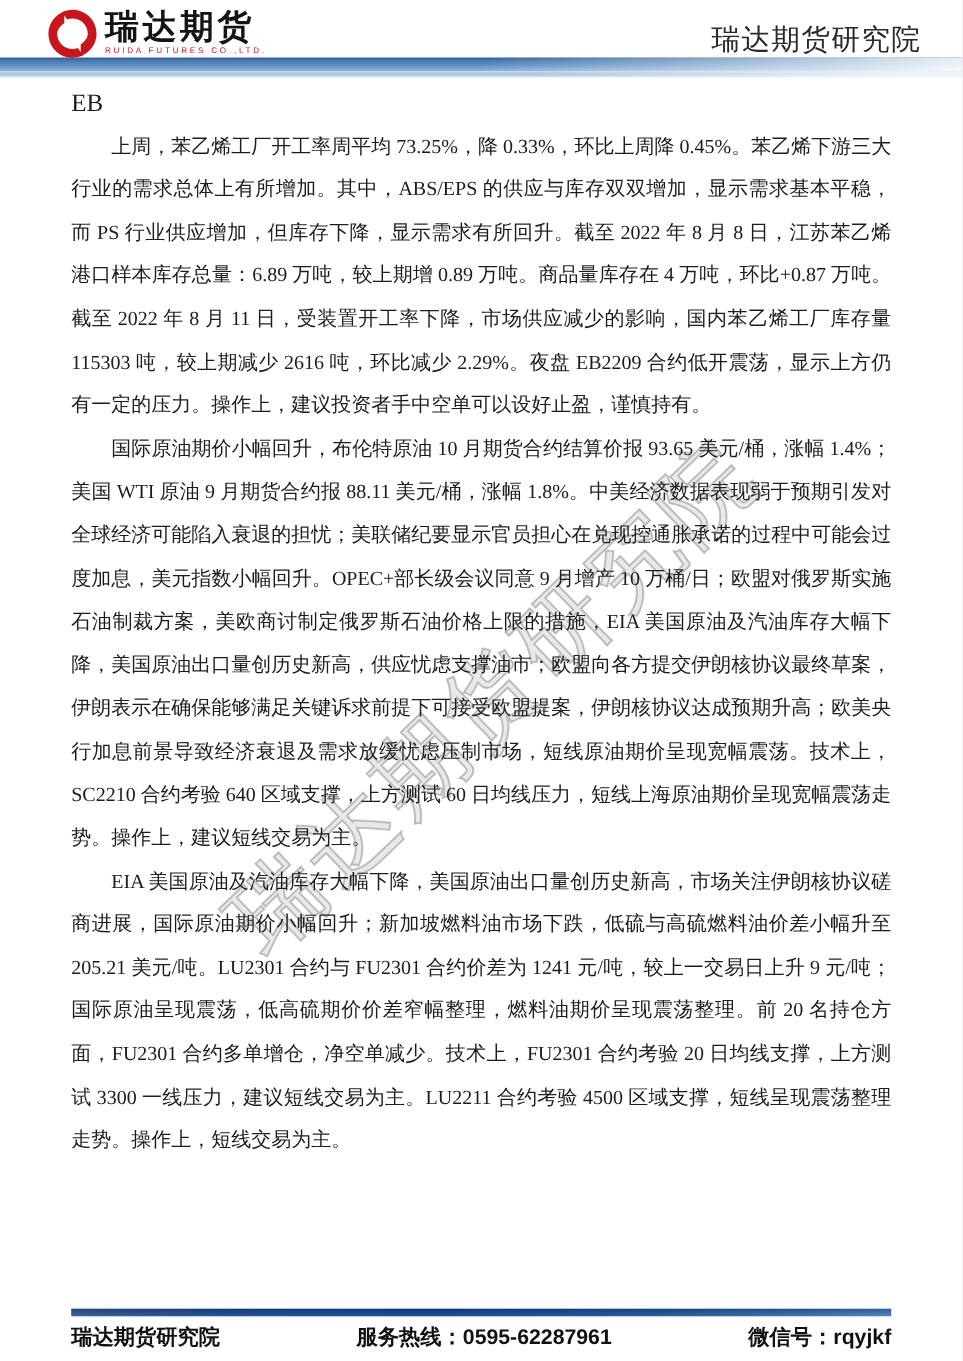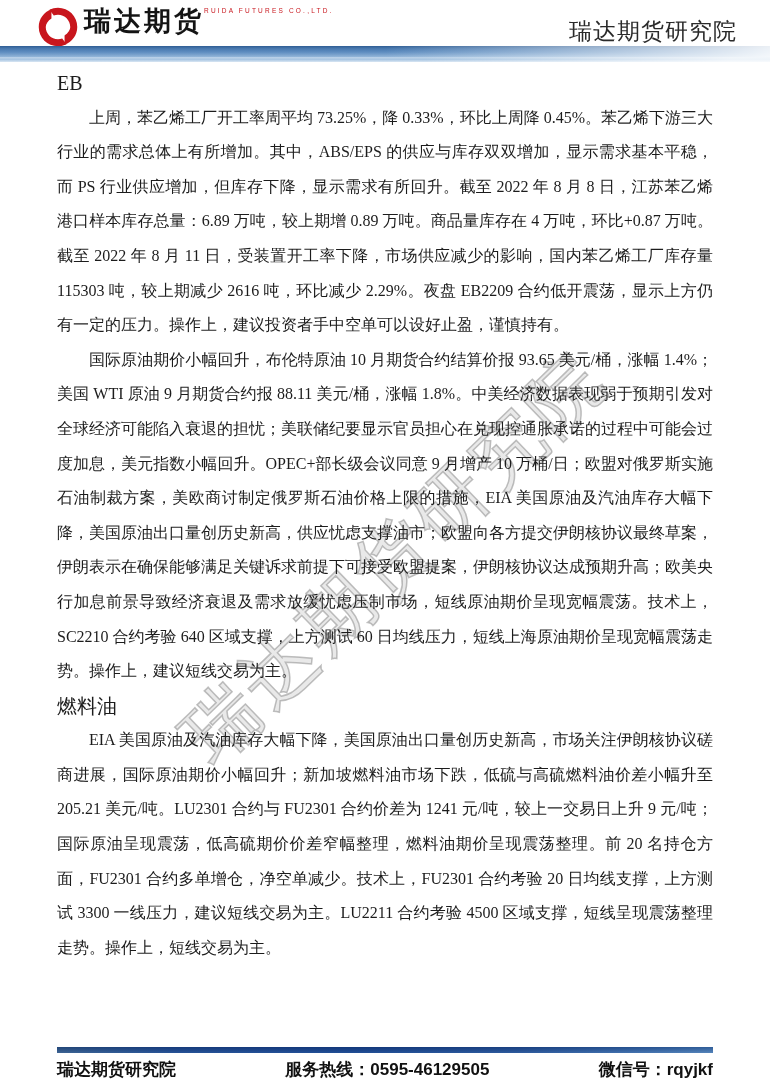--- a/index.html
+++ b/index.html
@@ -9,21 +9,21 @@
     margin:0 auto;
     background:#ffffff;
     overflow:hidden;
     font-family:"Liberation Serif","DejaVu Serif",serif;
     color:#1c1c1c;
   }
   
   .header{position:absolute;top:0;left:0;right:0;height:46px;}
   .logo{position:absolute;left:37px;top:6px;display:flex;align-items:flex-start;}
   .logo-icon{width:42px;height:42px;display:block;}
-  .logo-text{margin-left:5px;display:flex;flex-direction:row;}
+  .logo-text{margin-left:5px;display:flex;flex-direction:column;}
   .logo-title{
     font-family:"Liberation Sans","DejaVu Sans",sans-serif;
     font-weight:bold;font-size:27px;line-height:30px;color:#141414;
     letter-spacing:3px;white-space:nowrap;
   }
   .logo-subtitle{
     font-family:"Liberation Sans","DejaVu Sans",sans-serif;
     font-size:6.5px;color:#c8161d;letter-spacing:2.2px;margin-top:1px;white-space:nowrap;
   }
   .header-institute{
@@ -106,24 +106,23 @@
 
   <div class="watermark">瑞达期货研究院</div>
 
   <div class="content">
 
     <p class="section-heading">EB</p>
     <p class="para">上周，苯乙烯工厂开工率周平均 73.25%，降 0.33%，环比上周降 0.45%。苯乙烯下游三大行业的需求总体上有所增加。其中，ABS/EPS 的供应与库存双双增加，显示需求基本平稳，而 PS 行业供应增加，但库存下降，显示需求有所回升。截至 2022 年 8 月 8 日，江苏苯乙烯港口样本库存总量：6.89 万吨，较上期增 0.89 万吨。商品量库存在 4 万吨，环比+0.87 万吨。截至 2022 年 8 月 11 日，受装置开工率下降，市场供应减少的影响，国内苯乙烯工厂库存量 115303 吨，较上期减少 2616 吨，环比减少 2.29%。夜盘 EB2209 合约低开震荡，显示上方仍有一定的压力。操作上，建议投资者手中空单可以设好止盈，谨慎持有。</p>
 
     <p class="para">国际原油期价小幅回升，布伦特原油 10 月期货合约结算价报 93.65 美元/桶，涨幅 1.4%；美国 WTI 原油 9 月期货合约报 88.11 美元/桶，涨幅 1.8%。中美经济数据表现弱于预期引发对全球经济可能陷入衰退的担忧；美联储纪要显示官员担心在兑现控通胀承诺的过程中可能会过度加息，美元指数小幅回升。OPEC+部长级会议同意 9 月增产 10 万桶/日；欧盟对俄罗斯实施石油制裁方案，美欧商讨制定俄罗斯石油价格上限的措施，EIA 美国原油及汽油库存大幅下降，美国原油出口量创历史新高，供应忧虑支撑油市；欧盟向各方提交伊朗核协议最终草案，伊朗表示在确保能够满足关键诉求前提下可接受欧盟提案，伊朗核协议达成预期升高；欧美央行加息前景导致经济衰退及需求放缓忧虑压制市场，短线原油期价呈现宽幅震荡。技术上，SC2210 合约考验 640 区域支撑，上方测试 60 日均线压力，短线上海原油期价呈现宽幅震荡走势。操作上，建议短线交易为主。</p>
 
-    <p class="section-heading">燃料油</p>
     <p class="para">EIA 美国原油及汽油库存大幅下降，美国原油出口量创历史新高，市场关注伊朗核协议磋商进展，国际原油期价小幅回升；新加坡燃料油市场下跌，低硫与高硫燃料油价差小幅升至 205.21 美元/吨。LU2301 合约与 FU2301 合约价差为 1241 元/吨，较上一交易日上升 9 元/吨；国际原油呈现震荡，低高硫期价价差窄幅整理，燃料油期价呈现震荡整理。前 20 名持仓方面，FU2301 合约多单增仓，净空单减少。技术上，FU2301 合约考验 20 日均线支撑，上方测试 3300 一线压力，建议短线交易为主。LU2211 合约考验 4500 区域支撑，短线呈现震荡整理走势。操作上，短线交易为主。</p>
   </div>
 
   <div class="footer-line"></div>
   <div class="footer-row">
     <span class="footer-item">瑞达期货研究院</span>
-    <span class="footer-item">服务热线：0595-46129505</span>
+    <span class="footer-item">服务热线：0595-62287961</span>
     <span class="footer-item">微信号：rqyjkf</span>
   </div>
 
 </div>
 
 </body></html>

